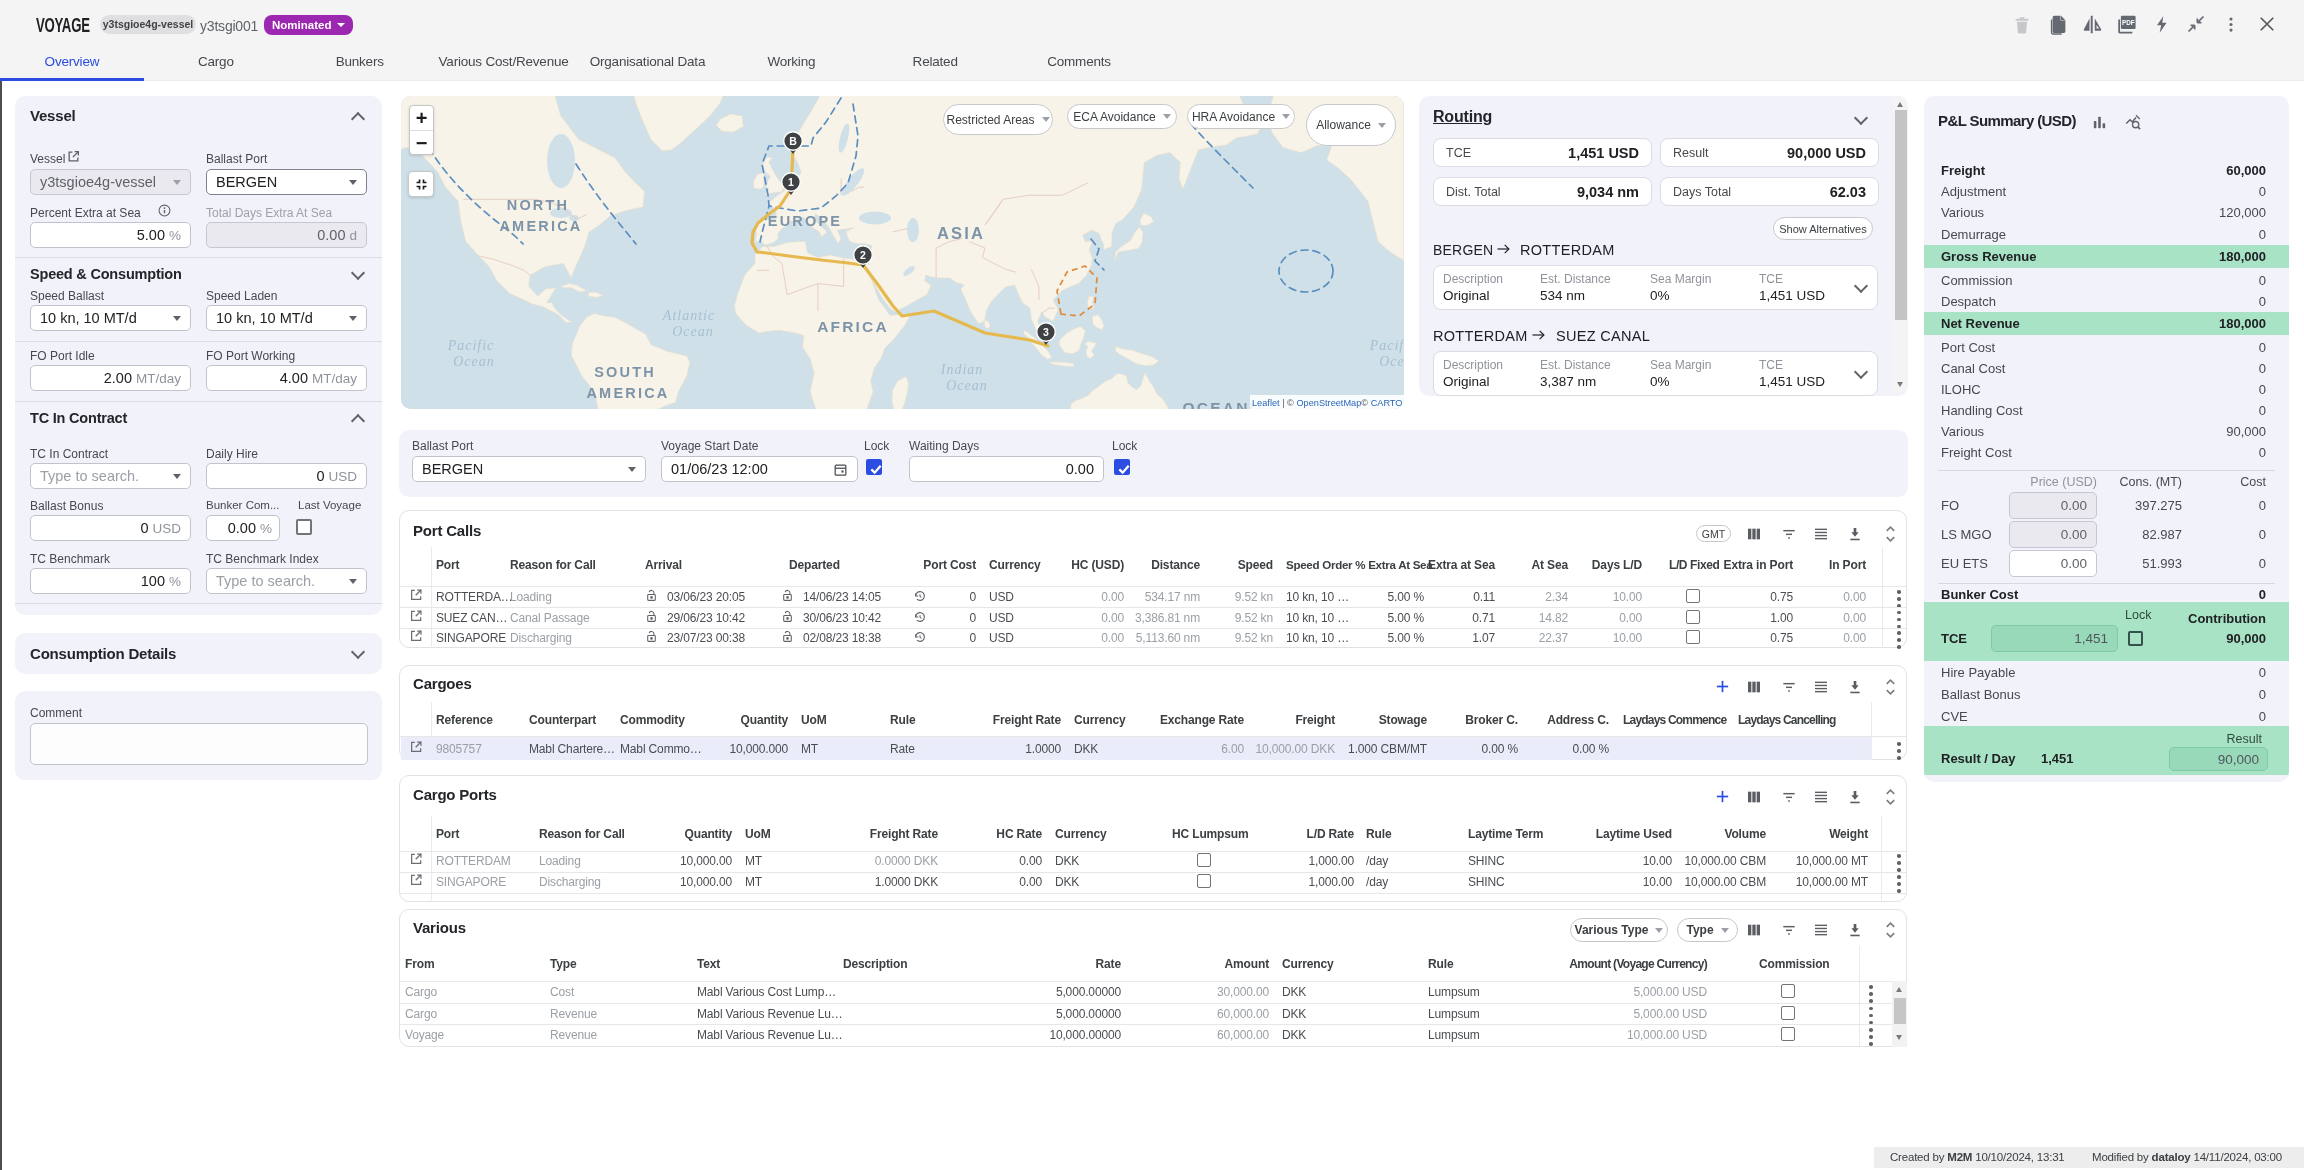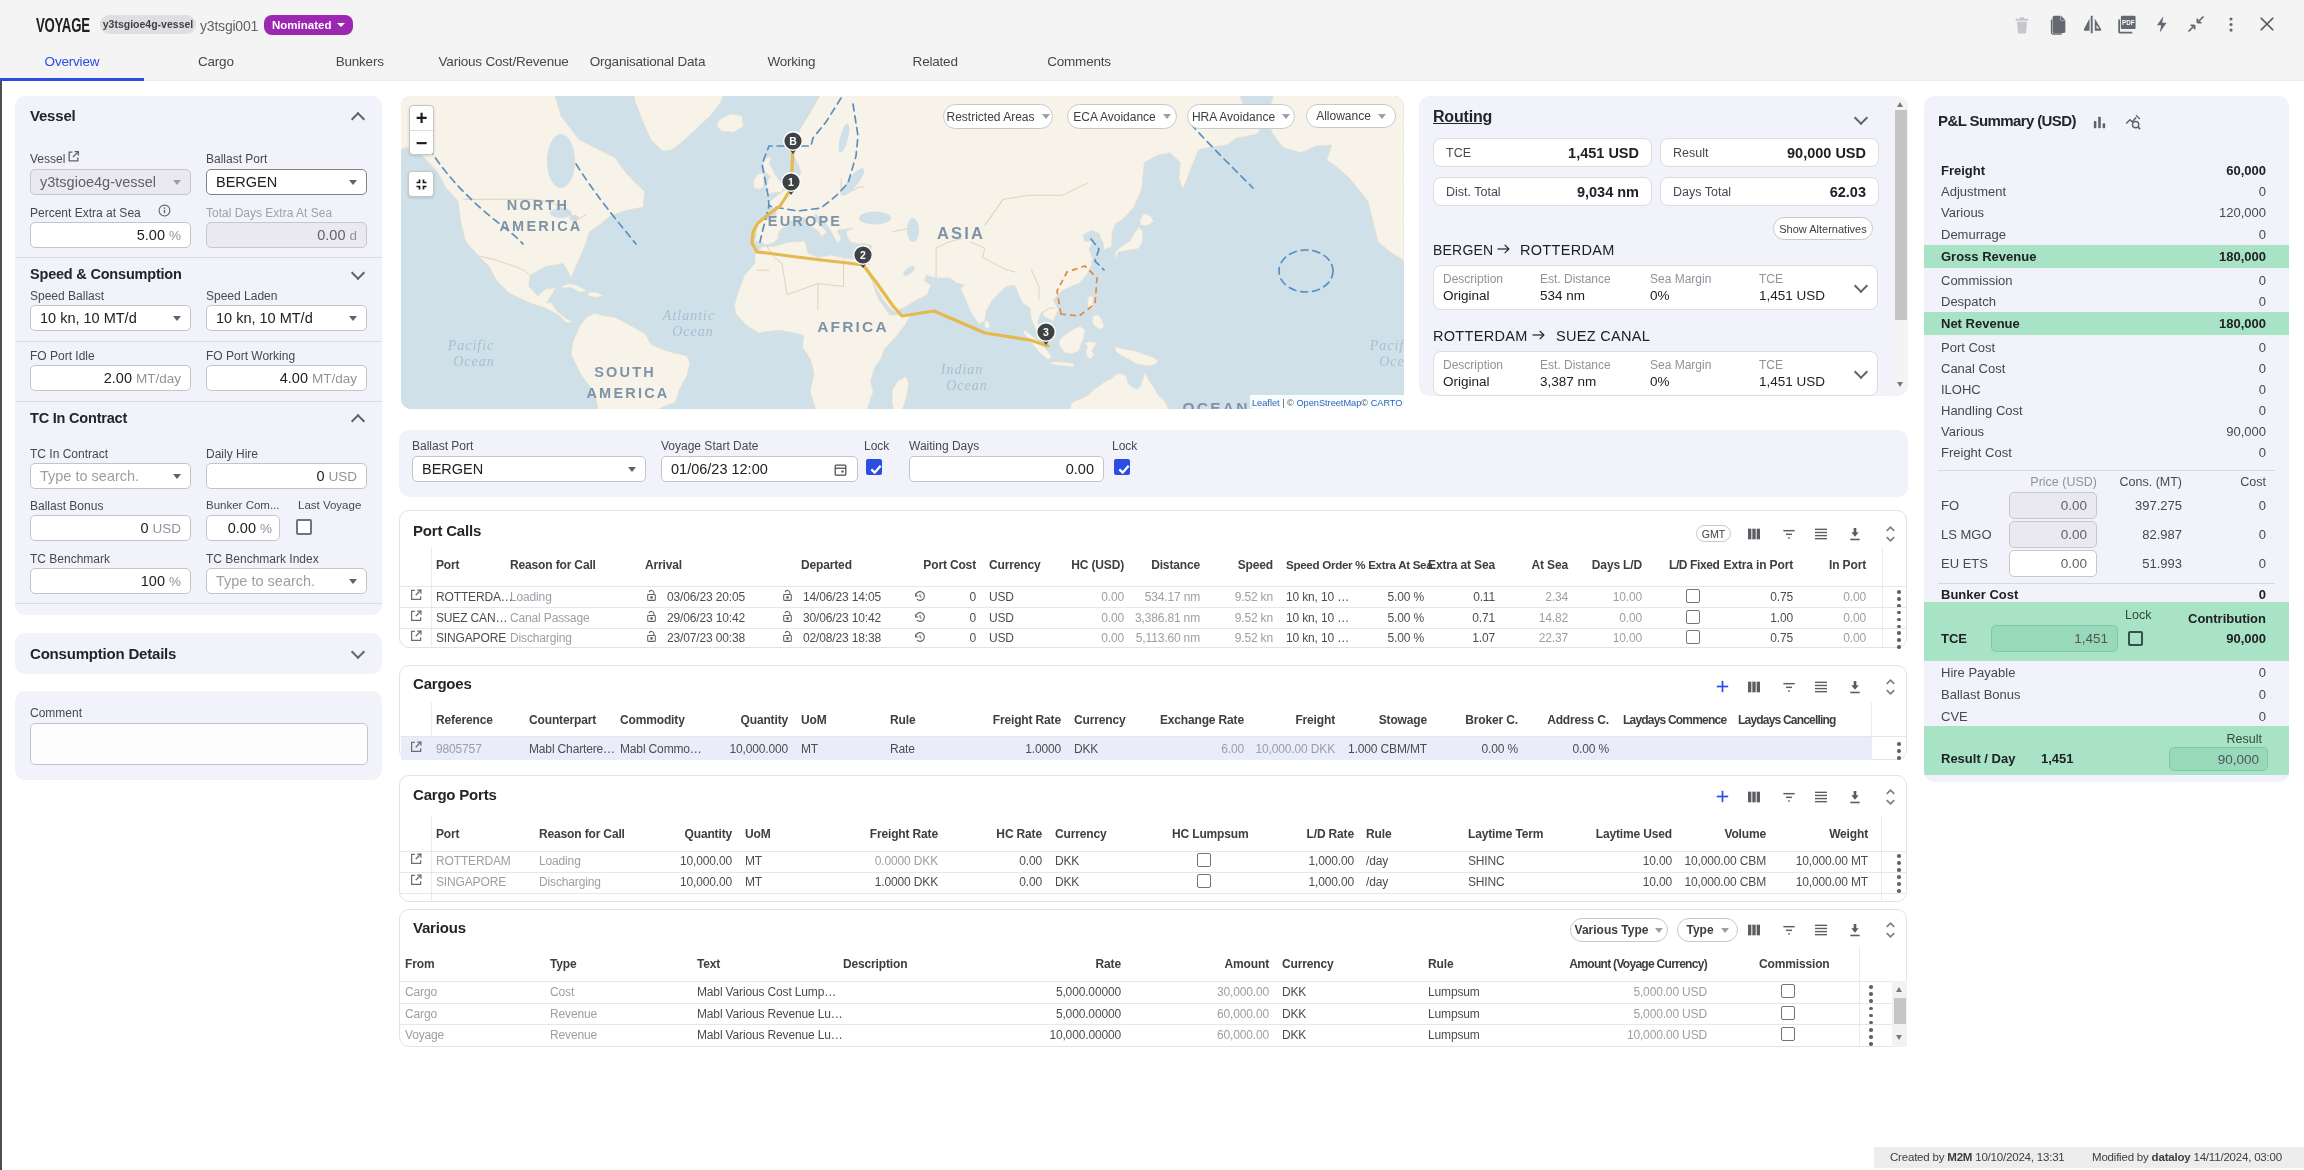--- a/index.html
+++ b/index.html
@@ -294,24 +294,24 @@
 </svg>
 <div style="position:absolute;left:8px;top:9px;width:25px;height:50px;background:#fff;border:1px solid #c6c6c6;border-radius:4px;box-shadow:0 1px 3px rgba(0,0,0,.15);">
   <div style="height:25px;display:flex;align-items:center;justify-content:center;font-size:20px;font-weight:bold;color:#1c1c1c;border-bottom:1px solid #ddd;">+</div>
   <div style="height:24px;display:flex;align-items:center;justify-content:center;font-size:20px;font-weight:bold;color:#1c1c1c;">−</div>
 </div>
 <div style="position:absolute;left:7px;top:75px;width:26px;height:26px;background:#fff;border:1px solid #c6c6c6;border-radius:4px;box-shadow:0 1px 3px rgba(0,0,0,.15);display:flex;align-items:center;justify-content:center;">
   <svg width="17" height="17" viewBox="0 0 24 24" fill="#1c1c1c">
         <path d="M5 16h3v3h2.4v-5.4H5V16zm3-8H5v2.4h5.4V5H8v3zm5.6 11H16v-3h3v-2.4h-5.4V19zM16 8V5h-2.4v5.4H19V8h-3z"></path>
       </svg>
 </div>
-<div class="pill" style="left:542px;top:8px;width:110px;height:25px;">Restricted Areas<span class="caret" style="border-top-color:#9aa0a6;"></span></div>
+<div class="pill" style="left:542px;top:8px;width:110px;height:31px;">Restricted Areas<span class="caret" style="border-top-color:#9aa0a6;"></span></div>
 <div class="pill" style="left:666px;top:8px;width:110px;height:25px;">ECA Avoidance<span class="caret" style="border-top-color:#9aa0a6;"></span></div>
 <div class="pill" style="left:786px;top:8px;width:108px;height:25px;">HRA Avoidance<span class="caret" style="border-top-color:#9aa0a6;"></span></div>
-<div class="pill" style="left:905px;top:8px;width:90px;height:24px;">Allowance<span class="caret" style="border-top-color:#9aa0a6;"></span></div>
+<div class="pill" style="left:905px;top:8px;width:90px;height:42px;">Allowance<span class="caret" style="border-top-color:#9aa0a6;"></span></div>
 </div>
 
 <div class="panel" style="left:399px;top:430px;width:1509px;height:67px;" id="ballastbar">
   <div class="lbl" style="left:13px;top:9px;">Ballast Port</div>
   <div class="inp" style="left:13px;top:26px;width:234px;">BERGEN<span class="caret"></span></div>
   <div class="lbl" style="left:262px;top:9px;">Voyage Start Date</div>
   <div class="inp" style="left:262px;top:26px;width:197px;">01/06/23 12:00
     <svg style="margin-left:auto;" width="15" height="15" viewBox="0 0 24 24" fill="none" stroke="#4a4d52" stroke-width="2">
         <rect x="3.5" y="5" width="17" height="16" rx="1.5"></rect>
         <line x1="3.5" y1="10" x2="20.5" y2="10"></line>
@@ -359,21 +359,21 @@
     </svg>
     <svg class="icon" style="left:1483px;top:14px;" width="15" height="18" viewBox="0 0 24 28" fill="none" stroke="#7a7d82" stroke-width="2.6">
       <path d="M6 9 L12 3 L18 9"></path>
       <path d="M6 19 L12 25 L18 19"></path>
     </svg>
     <div class="vline" style="left:31px;top:36px;height:101px;"></div>
     <div class="vline" style="left:1482px;top:36px;height:101px;"></div>
     <div class="th" style="left:36px;top:47px;">Port</div>
     <div class="th" style="left:110px;top:47px;">Reason for Call</div>
     <div class="th" style="left:245px;top:47px;">Arrival</div>
-    <div class="th" style="left:401px;top:47px;">Departed</div>
+    <div class="th" style="left:389px;top:47px;">Departed</div>
     <div class="th" style="right:930px;top:47px;">Port Cost</div>
     <div class="th" style="left:589px;top:47px;">Currency</div>
     <div class="th" style="right:782px;top:47px;">HC (USD)</div>
     <div class="th" style="right:706px;top:47px;">Distance</div>
     <div class="th" style="right:633px;top:47px;">Speed</div>
     <div class="th" style="left:886px;top:47px;letter-spacing:-0.3px;font-size:11.6px;">Speed Order % Extra At Sea</div>
     <div class="th" style="right:411px;top:47px;">Extra at Sea</div>
     <div class="th" style="right:338px;top:47px;">At Sea</div>
     <div class="th" style="right:264px;top:47px;">Days L/D</div>
     <div class="th" style="left:1269px;top:47px;letter-spacing:-0.4px;">L/D Fixed</div>

